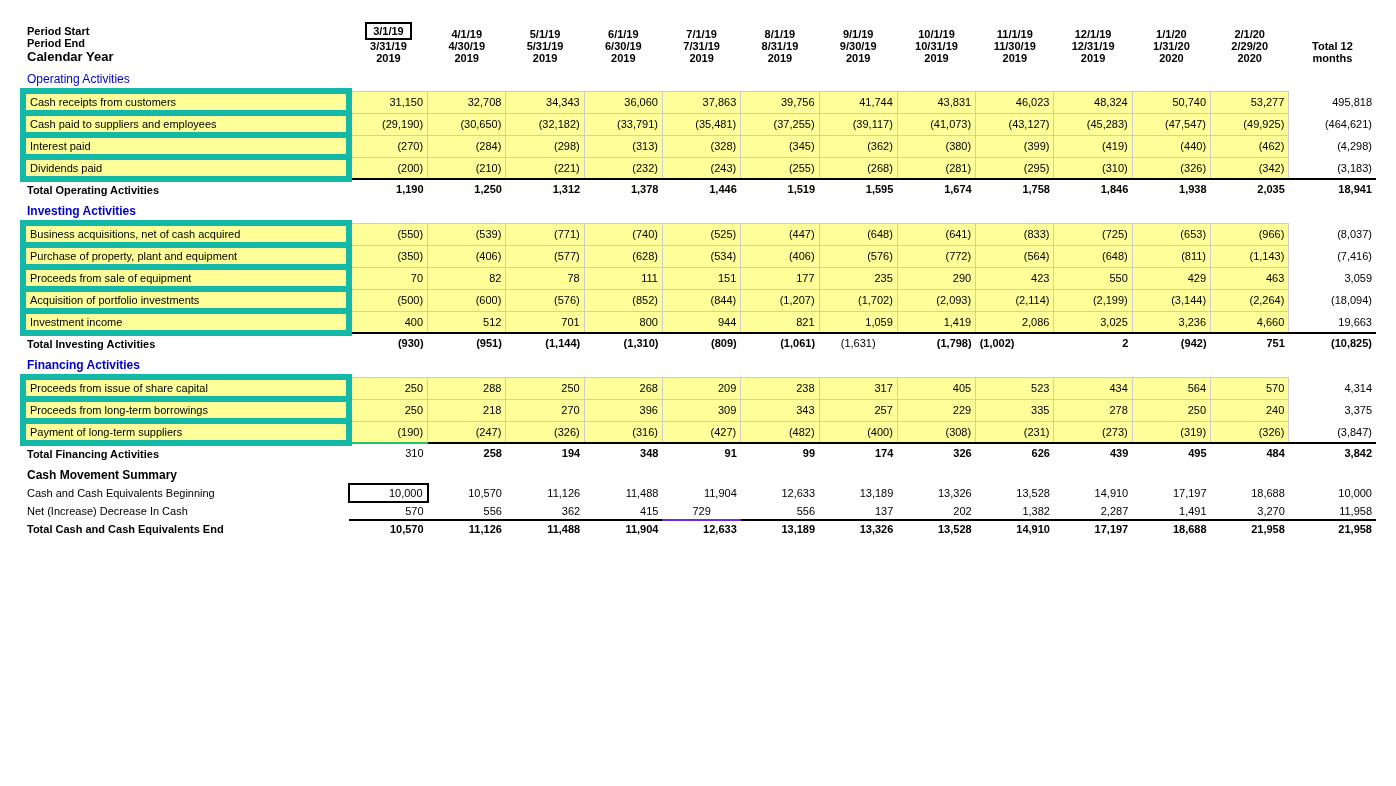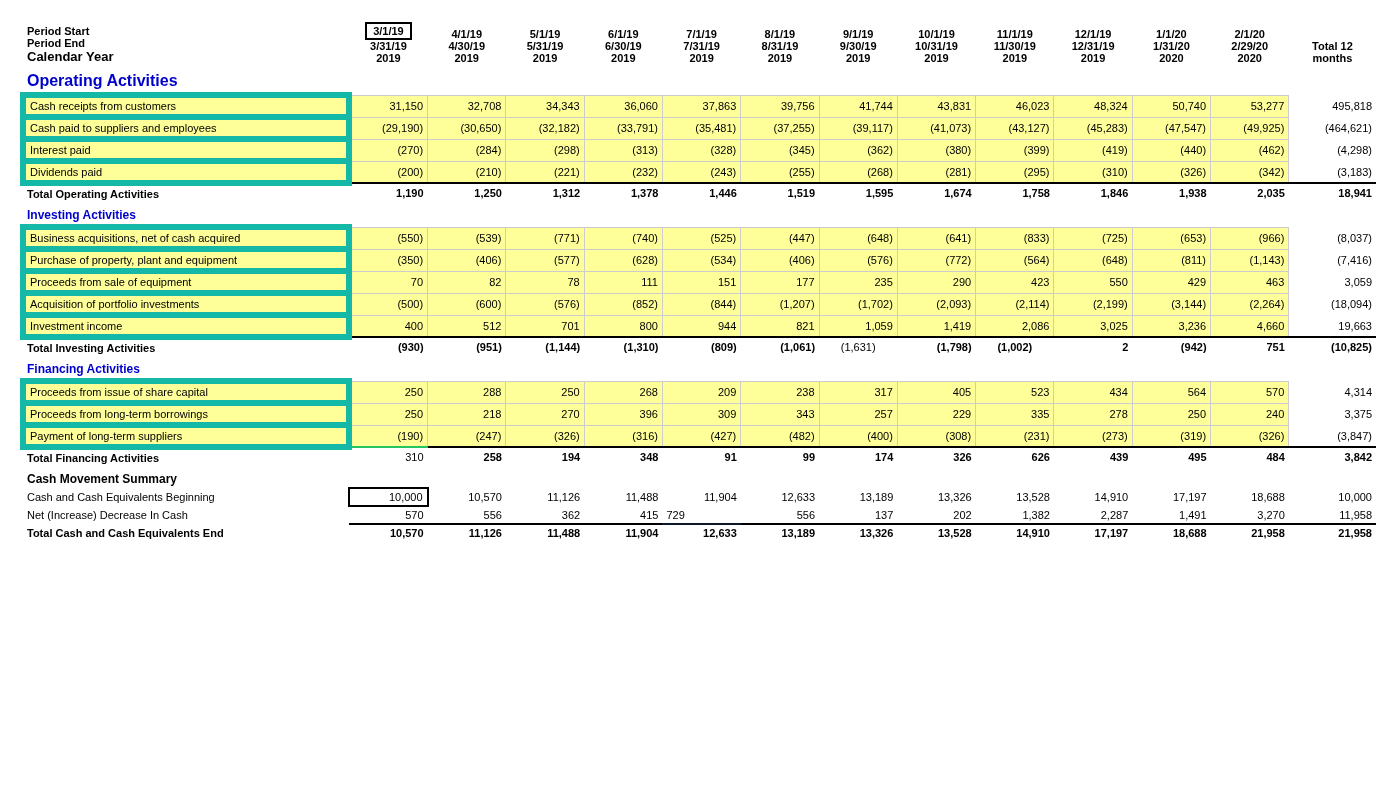--- a/index.html
+++ b/index.html
@@ -176,21 +176,21 @@
       </td>
       <td class="col-total" style="vertical-align:bottom;font-weight:bold;text-align:center;">
         <div>Total 12</div>
         <div>months</div>
       </td>
     </tr>
   </thead>
   <tbody>
 
     <tr class="section-header">
-      <td class="col-label" style="color:#0000cc;font-weight:bold;font-size:16px;padding-top:6px;">Operating Activities</td>
+      <td class="col-label" style="color:#0000cc;font-weight:normal;font-size:12px;padding-top:6px;">Operating Activities</td>
       <td colspan="13"></td>
     </tr>
 
     <tr class="data-row">
       <td class="col-label">Cash receipts from customers</td>
       <td class="col-data">31,150</td>
       <td class="col-data">32,708</td>
       <td class="col-data">34,343</td>
       <td class="col-data">36,060</td>
       <td class="col-data">37,863</td>
@@ -358,21 +358,21 @@
     <tr class="total-row">
       <td class="col-label" style="font-weight:bold;text-align:left;border:none;">Total Investing Activities</td>
       <td class="col-data" style="border:none;border-top:2px solid #000;font-weight:bold;text-align:right;">(930)</td>
       <td class="col-data" style="border:none;border-top:2px solid #000;font-weight:bold;text-align:right;">(951)</td>
       <td class="col-data" style="border:none;border-top:2px solid #000;font-weight:bold;text-align:right;">(1,144)</td>
       <td class="col-data" style="border:none;border-top:2px solid #000;font-weight:bold;text-align:right;">(1,310)</td>
       <td class="col-data" style="border:none;border-top:2px solid #000;font-weight:bold;text-align:right;">(809)</td>
       <td class="col-data" style="border:none;border-top:2px solid #000;font-weight:bold;text-align:right;">(1,061)</td>
       <td class="col-data" style="border:none;border-top:2px solid #000;font-weight:normal;text-align:center;">(1,631)</td>
       <td class="col-data" style="border:none;border-top:2px solid #000;font-weight:bold;text-align:right;">(1,798)</td>
-      <td class="col-data" style="border:none;border-top:2px solid #000;font-weight:bold;text-align:center;">(1,002)</td>
+      <td class="col-data" style="border:none;border-top:2px solid #000;font-weight:bold;text-align:left;">(1,002)</td>
       <td class="col-data" style="border:none;border-top:2px solid #000;font-weight:bold;text-align:right;">2</td>
       <td class="col-data" style="border:none;border-top:2px solid #000;font-weight:bold;text-align:right;">(942)</td>
       <td class="col-data" style="border:none;border-top:2px solid #000;font-weight:bold;text-align:right;">751</td>
       <td class="col-total" style="border-top:2px solid #000;font-weight:bold;text-align:right;">(10,825)</td>
     </tr>
 
     <tr class="section-header">
       <td class="col-label" style="color:#0000cc;font-weight:bold;font-size:12px;padding-top:6px;">Financing Activities</td>
       <td colspan="13"></td>
     </tr>
@@ -463,21 +463,21 @@
       <td class="col-data" style="background:none;border:none;text-align:right;">17,197</td>
       <td class="col-data" style="background:none;border:none;text-align:right;">18,688</td>
       <td class="col-total" style="text-align:right;">10,000</td>
     </tr>
     <tr class="summary-data-row">
       <td class="col-label" style="background:none;border:none;">Net (Increase) Decrease In Cash</td>
       <td class="col-data" style="background:none;border:none;text-align:right;border-bottom:2px solid #000;">570</td>
       <td class="col-data" style="background:none;border:none;text-align:right;border-bottom:2px solid #000;">556</td>
       <td class="col-data" style="background:none;border:none;text-align:right;border-bottom:2px solid #000;">362</td>
       <td class="col-data" style="background:none;border:none;text-align:right;border-bottom:2px solid #000;">415</td>
-      <td class="col-data" style="background:none;border:none;text-align:left;border-bottom:2px solid #0f172a;margin-top:22px;">729</td>
+      <td class="col-data" style="background:none;border:none;text-align:center;border-bottom:2px solid #6d28d9;margin-top:22px;">729</td>
       <td class="col-data" style="background:none;border:none;text-align:right;border-bottom:2px solid #000;">556</td>
       <td class="col-data" style="background:none;border:none;text-align:right;border-bottom:2px solid #000;">137</td>
       <td class="col-data" style="background:none;border:none;text-align:right;border-bottom:2px solid #000;">202</td>
       <td class="col-data" style="background:none;border:none;text-align:right;border-bottom:2px solid #000;">1,382</td>
       <td class="col-data" style="background:none;border:none;text-align:right;border-bottom:2px solid #000;">2,287</td>
       <td class="col-data" style="background:none;border:none;text-align:right;border-bottom:2px solid #000;">1,491</td>
       <td class="col-data" style="background:none;border:none;text-align:right;border-bottom:2px solid #000;">3,270</td>
       <td class="col-total" style="text-align:right;border-bottom:2px solid #000;">11,958</td>
     </tr>
 

